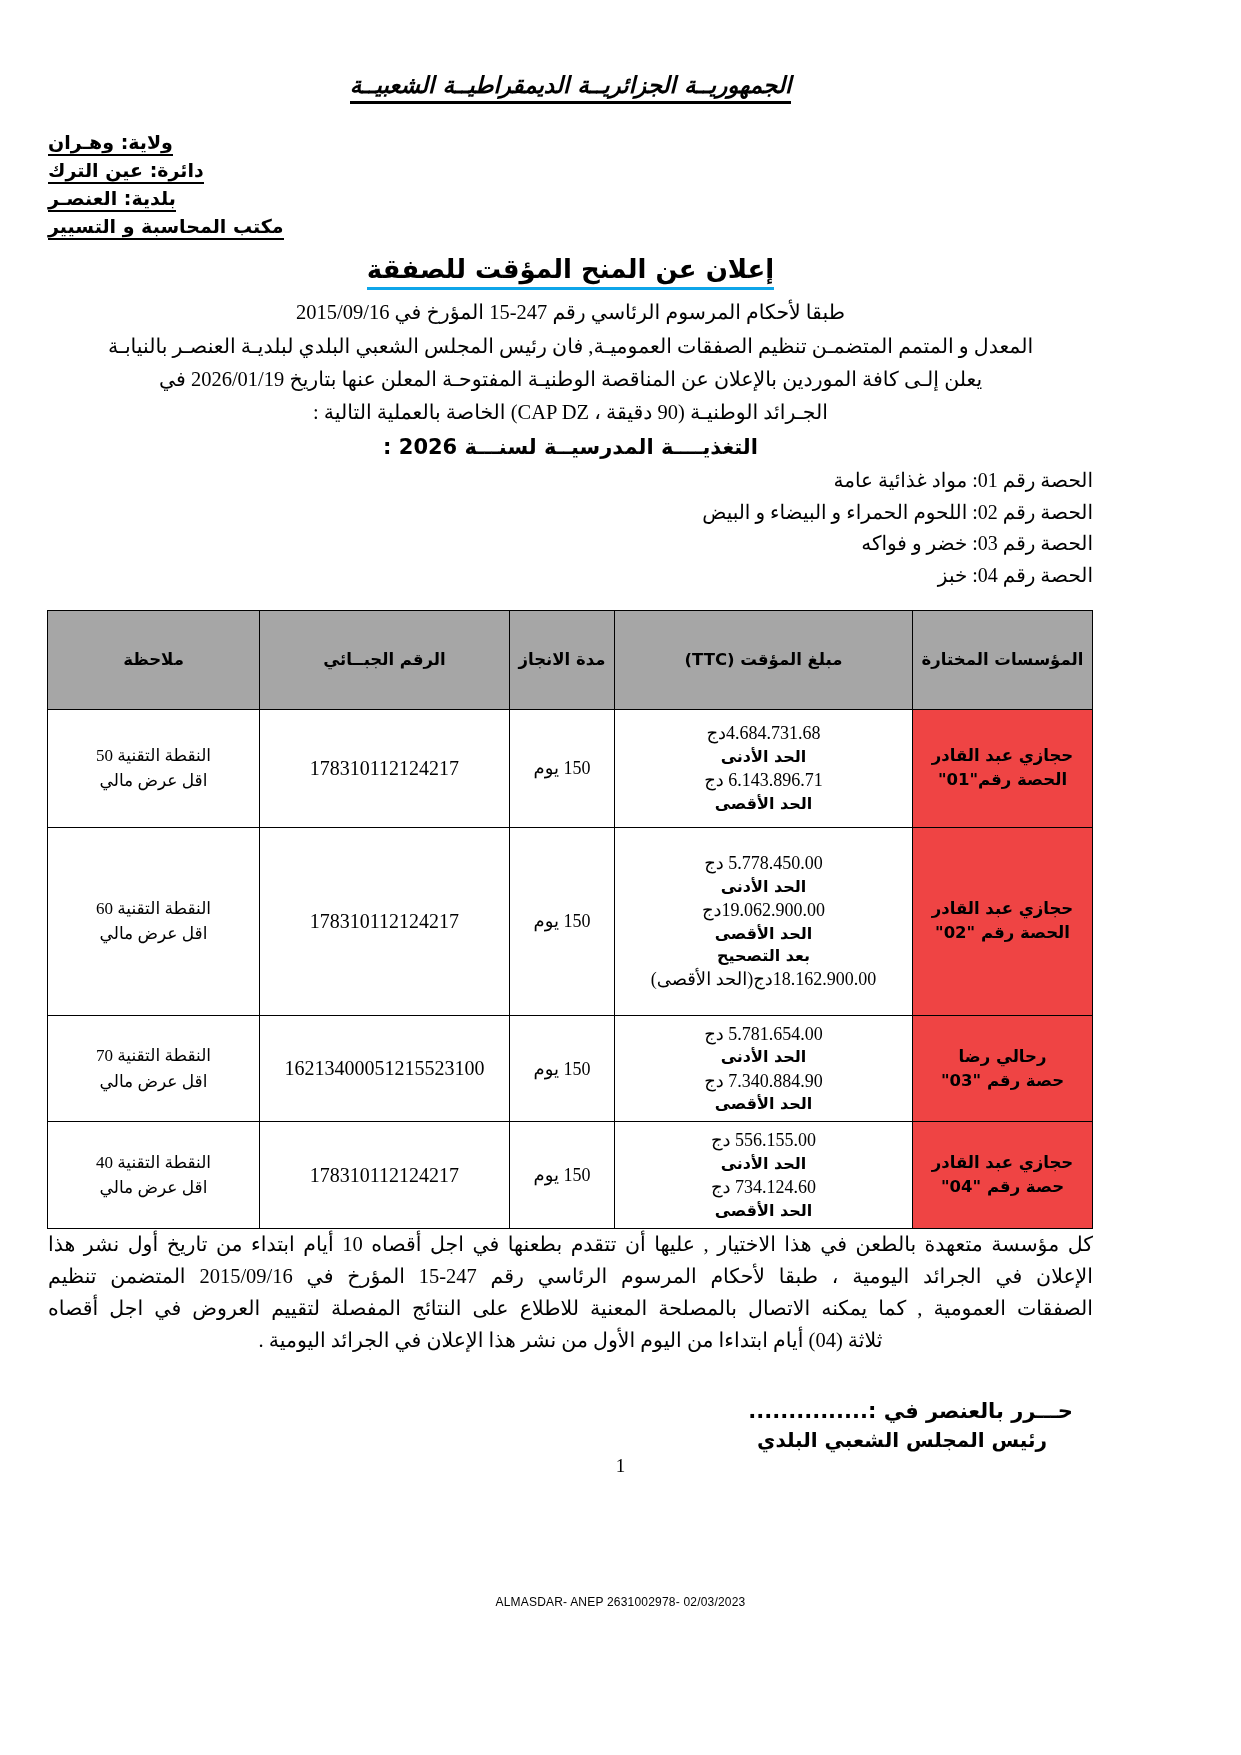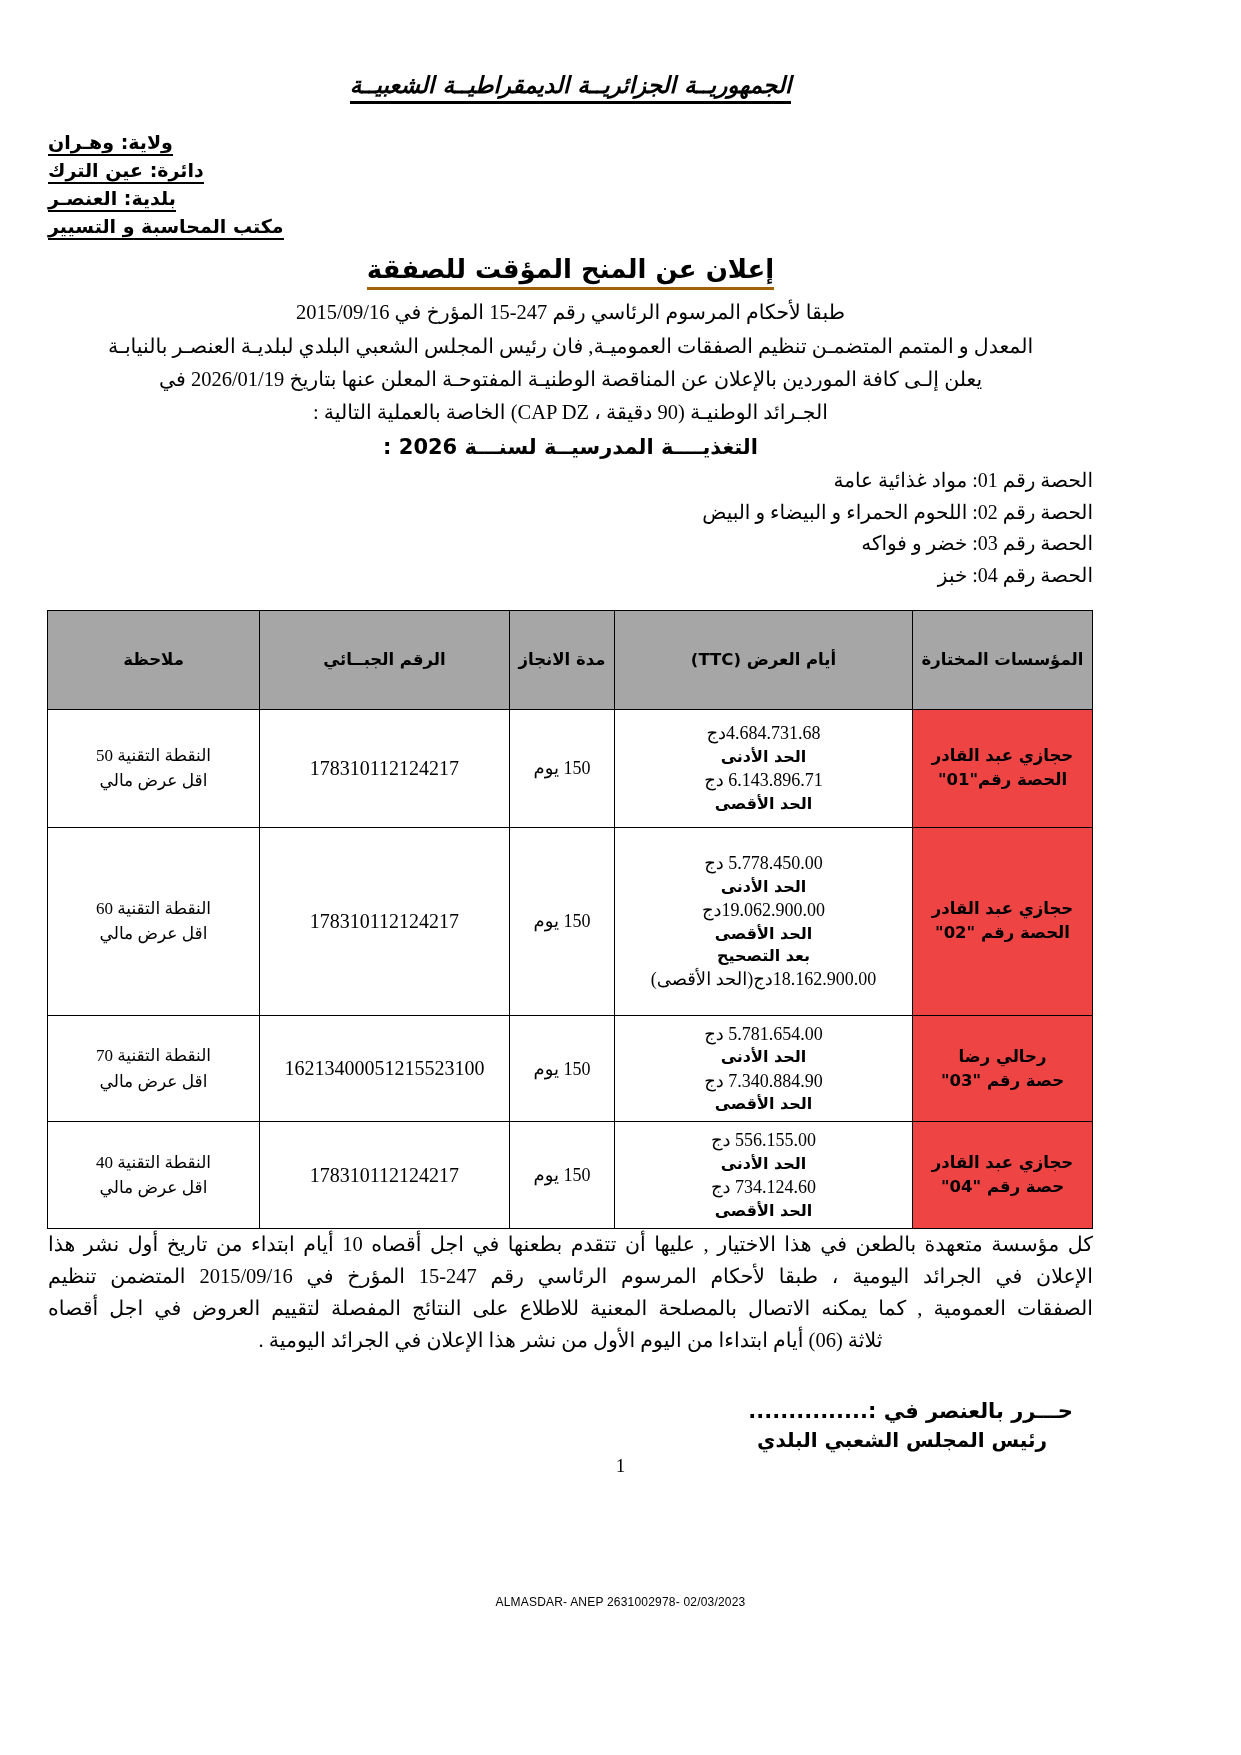--- a/index.html
+++ b/index.html
@@ -62,21 +62,21 @@
 
   
   .doc-title {
     text-align: center;
     font-size: 26px;
     font-weight: bold;
     margin-top: 14px;
     direction: rtl;
   }
   .doc-title span {
-    border-bottom: 3px solid #a16207;
+    border-bottom: 3px solid #0ea5e9;
     padding-bottom: 3px;
   }
 
   
   .intro {
     direction: rtl;
     text-align: center;
     font-family: "Liberation Serif", "DejaVu Serif", serif;
     font-size: 20.5px;
     line-height: 1.62;
@@ -264,21 +264,21 @@
       <colgroup>
         <col class="c-est">
           <col class="c-amt">
           <col class="c-dur">
           <col class="c-fisc">
           <col class="c-note">
       </colgroup>
       <thead>
         <tr>
           <th>المؤسسات المختارة</th>
-          <th>أيام العرض (TTC)</th>
+          <th>مبلغ المؤقت (TTC)</th>
           <th>مدة الانجاز</th>
           <th>الرقم الجبــائي</th>
           <th>ملاحظة</th>
         </tr>
       </thead>
       <tbody>
         <tr class="r1">
           <td class="est">
             <div>حجازي عبد القادر</div>
             <div>الحصة رقم"01"</div>
@@ -352,21 +352,21 @@
             <div>اقل عرض مالي</div>
           </td>
         </tr>
       </tbody>
     </table>
 
     <div class="closing">
       <span class="ln">كل مؤسسة متعهدة بالطعن في هذا الاختيار , عليها أن تتقدم بطعنها في اجل أقصاه 10 أيام ابتداء من تاريخ أول نشر هذا</span>
       <span class="ln">الإعلان في الجرائد اليومية ، طبقا لأحكام المرسوم الرئاسي رقم 247-15 المؤرخ في 2015/09/16 المتضمن تنظيم</span>
       <span class="ln">الصفقات العمومية , كما يمكنه الاتصال بالمصلحة المعنية للاطلاع على النتائج المفصلة لتقييم العروض في اجل أقصاه</span>
-      <span class="ln last">ثلاثة (06) أيام ابتداءا من اليوم الأول من نشر  هذا الإعلان في الجرائد اليومية .</span>
+      <span class="ln last">ثلاثة (04) أيام ابتداءا من اليوم الأول من نشر  هذا الإعلان في الجرائد اليومية .</span>
     </div>
 
     <div class="signature">
       <div class="sig-line">حـــرر بالعنصر في :...............</div>
       <div class="sig-sub">رئيس المجلس الشعبي البلدي</div>
     </div>
 
   </div>
 
   <div class="page-number">1</div>

